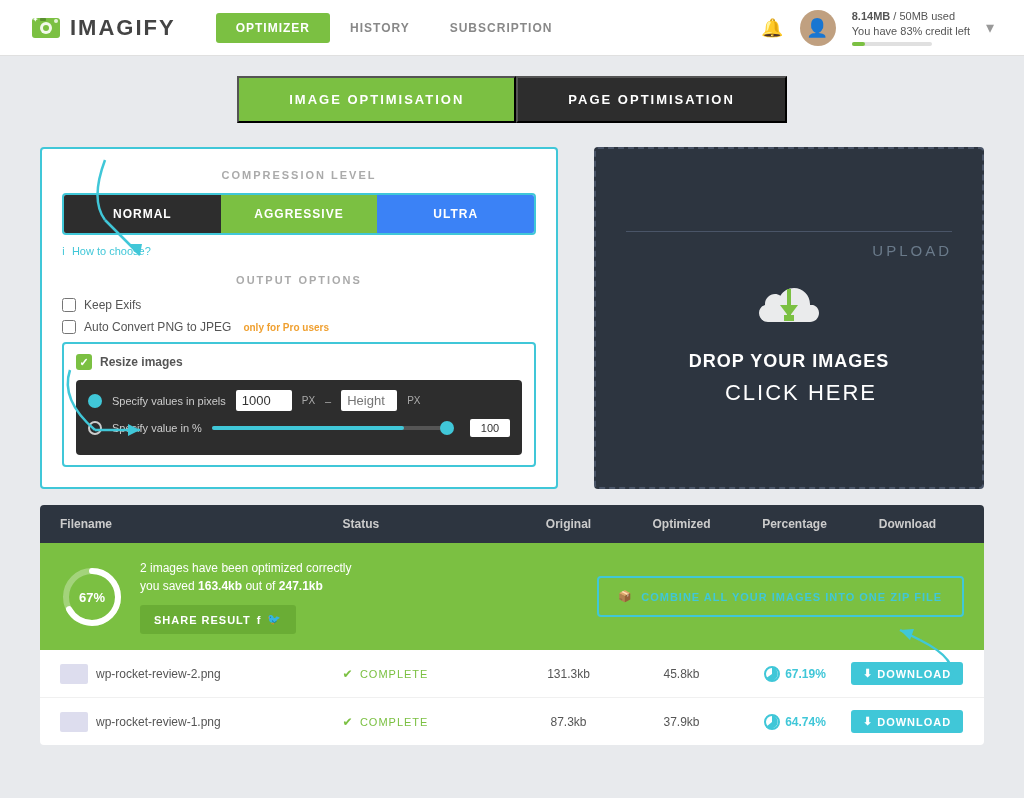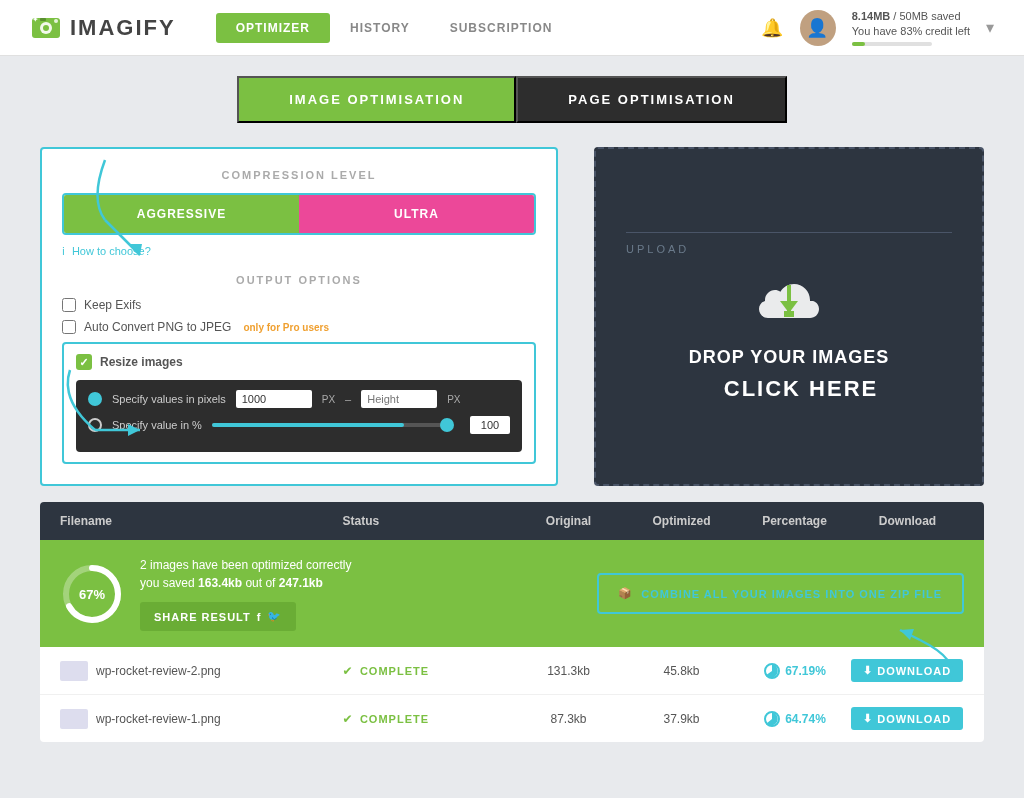--- a/index.html
+++ b/index.html
@@ -180,21 +180,21 @@
     }
     .comp-btn.normal {
       background: #2d2d2d;
       color: #fff;
     }
     .comp-btn.aggressive {
       background: #7bc042;
       color: #fff;
     }
     .comp-btn.ultra {
-      background: #ec4899;
+      background: #3b82f6;
       color: #fff;
     }
     .how-to-choose {
       font-size: 11px;
       color: #40c7d8;
       margin-bottom: 16px;
       cursor: pointer;
     }
     .how-to-choose span {
       margin-right: 4px;
@@ -277,22 +277,22 @@
     }
     .radio-circle.selected {
       border-color: #40c7d8;
       background: #40c7d8;
     }
     .px-input {
       background: #fff;
       border: none;
       border-radius: 2px;
       padding: 3px 6px;
-      font-size: 11px;
-      width: 76px;
+      font-size: 13px;
+      width: 56px;
       color: #333;
     }
     .px-label {
       color: #aaa;
       font-size: 10px;
     }
     .dash {
       color: #aaa;
     }
     .slider-container {
@@ -343,46 +343,46 @@
       flex-direction: column;
       align-items: center;
       justify-content: center;
       padding: 30px;
       cursor: pointer;
       position: relative;
       border: 2px dashed #4a5568;
     }
     .upload-label {
       color: #6a7a8a;
-      font-size: 11px;
+      font-size: 15px;
       letter-spacing: 3px;
       text-transform: uppercase;
       margin-bottom: 20px;
       border-top: 1px solid #4a5568;
       width: 100%;
-      text-align: left;
+      text-align: right;
       padding-top: 10px;
     }
     .cloud-icon {
       width: 70px;
       height: 56px;
       margin-bottom: 16px;
     }
     .drop-text {
       color: #fff;
       font-size: 18px;
       font-weight: 700;
       letter-spacing: 1px;
       text-align: center;
       margin-bottom: 8px;
     }
     .click-here-text {
       color: #fff;
       font-size: 22px;
-      font-weight: 700;
+      font-weight: 400;
       letter-spacing: 2px;
       text-align: center;
       margin-left: 24px;
     }
 
     
     .results-table {
       background: #fff;
       border-radius: 4px;
       overflow: hidden;
@@ -480,21 +480,21 @@
     .file-thumb {
       width: 28px;
       height: 20px;
       background: #ddd;
       border-radius: 2px;
       margin-right: 8px;
       flex-shrink: 0;
     }
     .status-complete {
       color: #7bc042;
-      font-weight: 700;
+      font-weight: 400;
       font-size: 11px;
       letter-spacing: 1px;
     }
     .check-icon {
       color: #7bc042;
       margin-right: 4px;
     }
     .percentage-badge {
       display: flex;
       align-items: center;
@@ -562,21 +562,21 @@
     </div>
     <nav class="nav-tabs">
       <button class="nav-tab active">OPTIMIZER</button>
       <button class="nav-tab">HISTORY</button>
       <button class="nav-tab">SUBSCRIPTION</button>
     </nav>
     <div class="header-right">
       <span class="bell-icon">🔔</span>
       <div class="avatar">👤</div>
       <div class="usage-info">
-        <div><strong>8.14MB</strong> / <span>50MB saved</span></div>
+        <div><strong>8.14MB</strong> / <span>50MB used</span></div>
         <div>You have 83% credit left</div>
         <div class="usage-bar-bg">
           <div class="usage-bar-fill" style="width:17%"></div>
         </div>
       </div>
       <span class="chevron-down">▾</span>
     </div>
   </header>
 
   <div class="main-content">
@@ -585,20 +585,21 @@
       <button class="top-tab active">IMAGE OPTIMISATION</button>
       <button class="top-tab inactive">PAGE OPTIMISATION</button>
     </div>
 
     <div class="two-col">
 
       <div class="left-panel">
 
         <div class="section-label">COMPRESSION LEVEL</div>
         <div class="compression-btns">
+          <button class="comp-btn normal">NORMAL</button>
           <button class="comp-btn aggressive">AGGRESSIVE</button>
           <button class="comp-btn ultra">ULTRA</button>
         </div>
         <div class="how-to-choose">
           <span>ℹ</span>
           <span>How to choose?</span>
         </div>
 
         <div class="output-section">
           <div class="section-label">OUTPUT OPTIONS</div>

